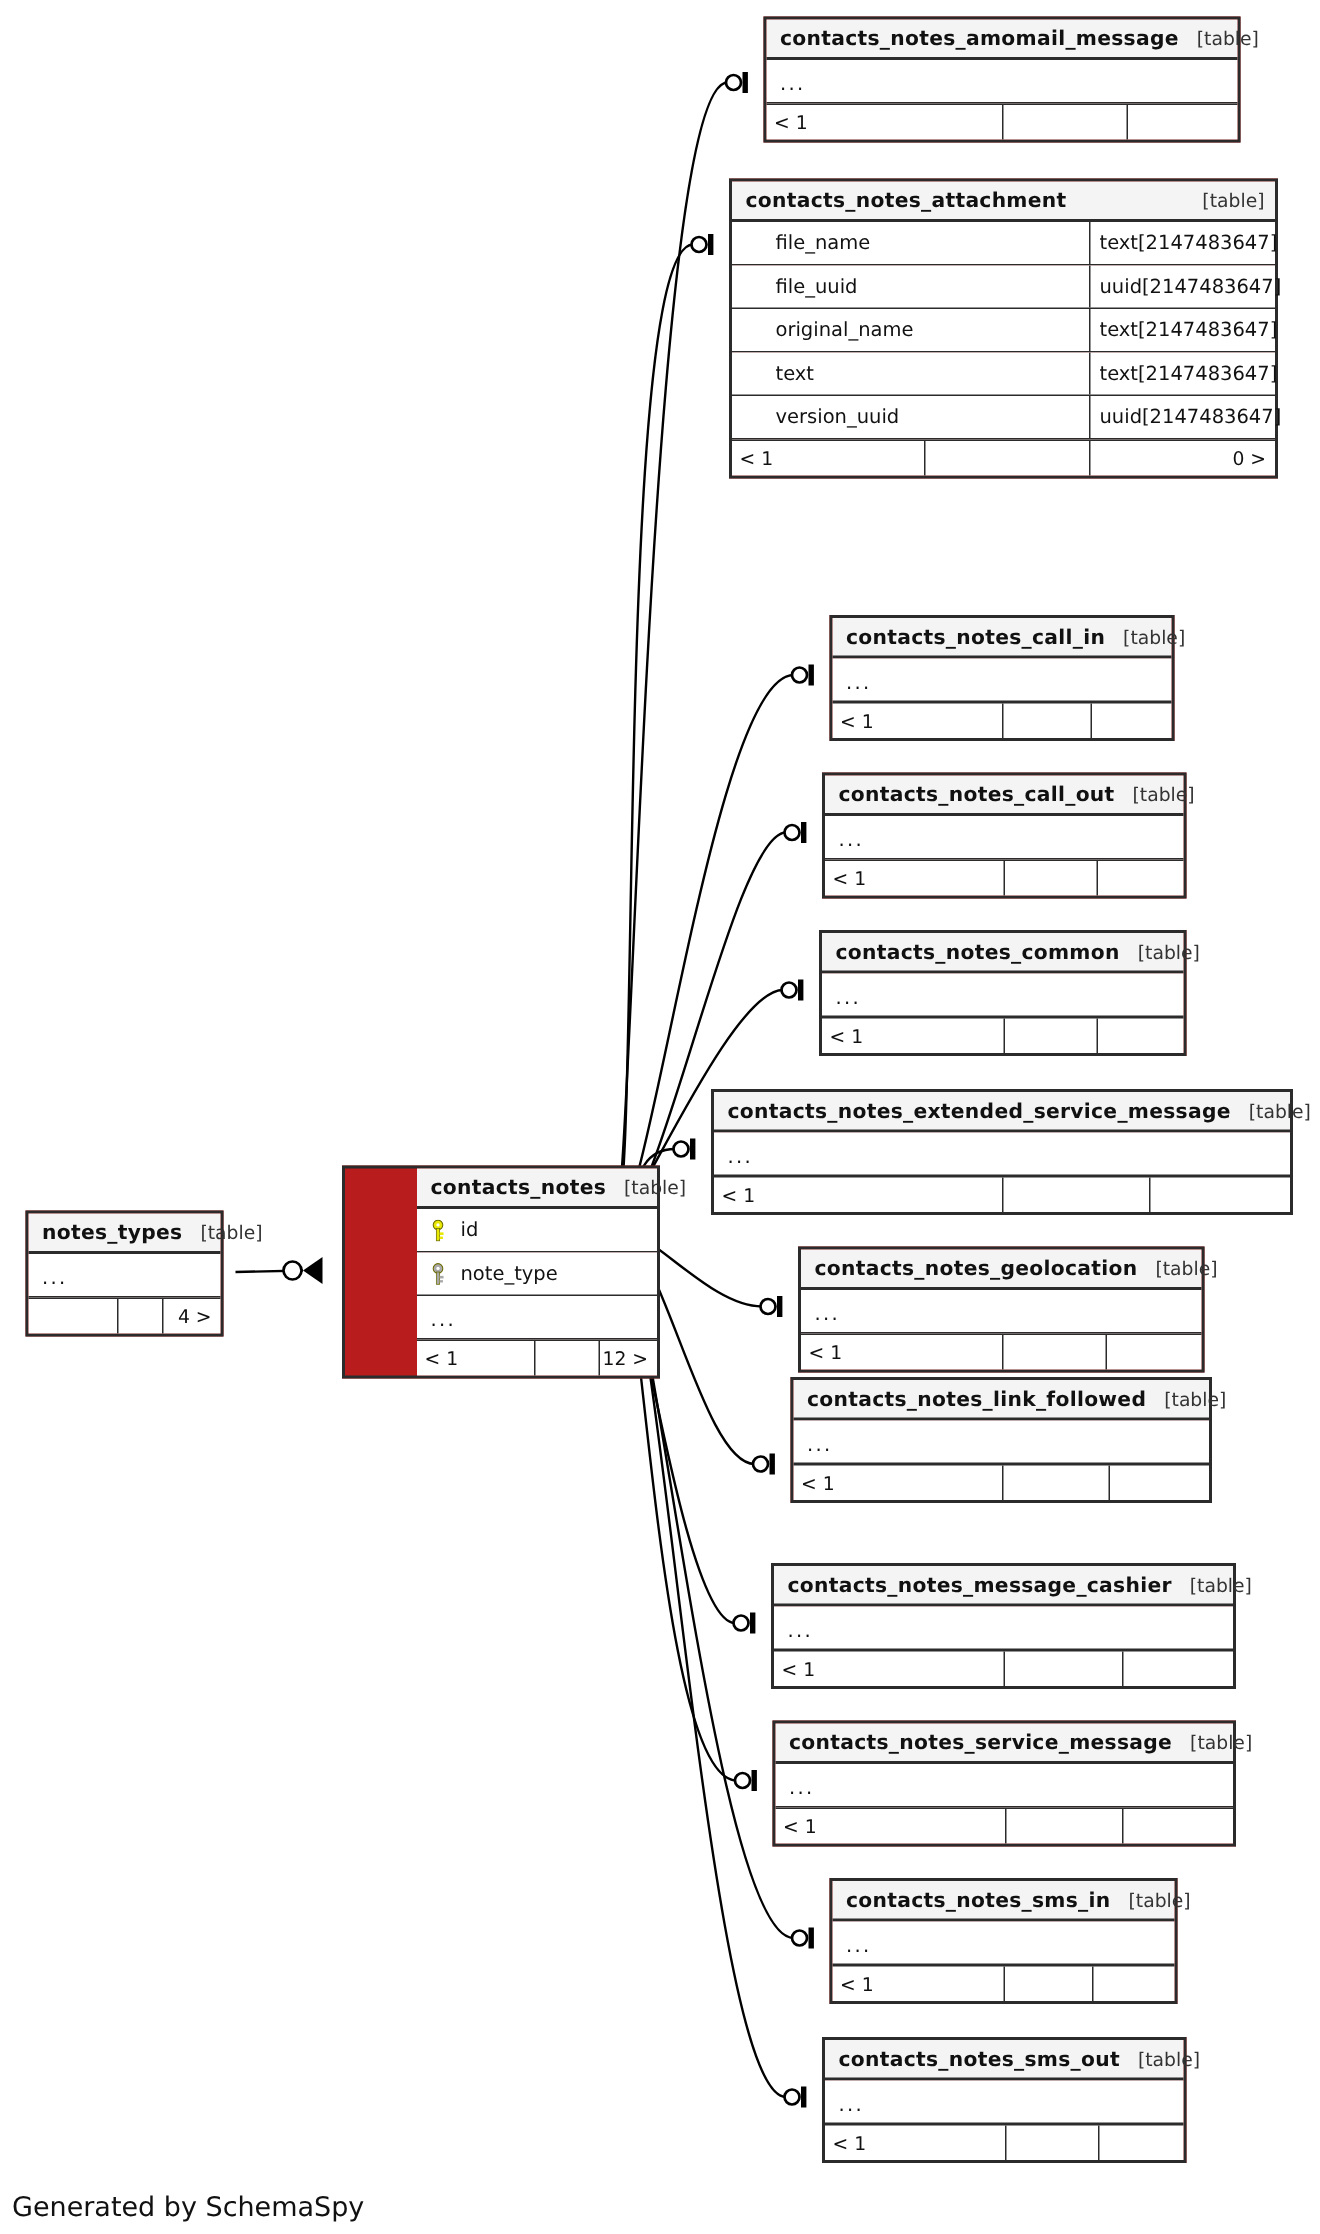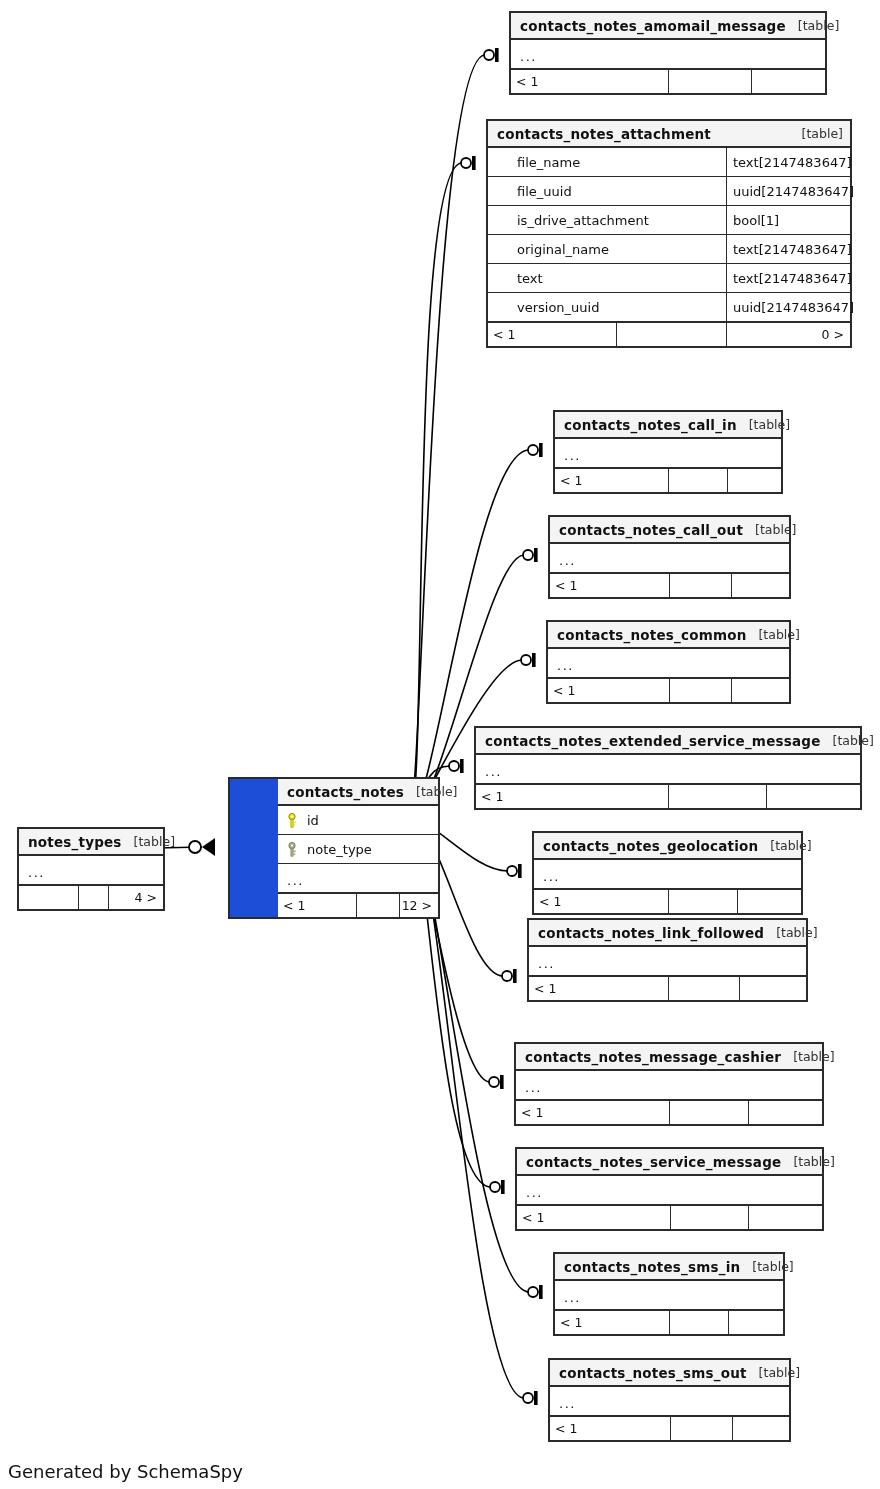--- a/index.html
+++ b/index.html
@@ -23,21 +23,21 @@
     width: 880px;
     height: 1489px;
     pointer-events: none;
   }
 
   
   .table-node {
     position: absolute;
     box-sizing: border-box;
     border: 2px solid #2b2b2b;
-    background: #1d4ed8;
+    background: #b91c1c;
     z-index: 5;
   }
   .tbl-header {
     display: flex;
     align-items: center;
     justify-content: space-between;
     box-sizing: border-box;
     height: 27px;
     padding: 0 7px 0 9px;
     background: #f4f4f4;
@@ -222,27 +222,20 @@
         <div class="tbl-row">
           <span class="col-name">
             <span class="key-spacer"></span>
             <span>file_uuid</span>
           </span>
           <span class="col-type" style="width:124px">uuid[2147483647]</span>
         </div>
         <div class="tbl-row">
           <span class="col-name">
             <span class="key-spacer"></span>
-            <span>is_drive_attachment</span>
-          </span>
-          <span class="col-type" style="width:124px">bool[1]</span>
-        </div>
-        <div class="tbl-row">
-          <span class="col-name">
-            <span class="key-spacer"></span>
             <span>original_name</span>
           </span>
           <span class="col-type" style="width:124px">text[2147483647]</span>
         </div>
         <div class="tbl-row">
           <span class="col-name">
             <span class="key-spacer"></span>
             <span>text</span>
           </span>
           <span class="col-type" style="width:124px">text[2147483647]</span>
@@ -337,21 +330,21 @@
             <span>note_type</span>
           </span>
         </div>
         <div class="tbl-ellipsis">...</div>
         <div class="tbl-footer">
           <span class="foot-cell foot-left" style="width:78px">&lt; 1</span>
           <span class="foot-cell foot-mid" style="width:43px"></span>
           <span class="foot-cell foot-right">12 &gt;</span>
         </div>
       </div>
-      <div class="table-node" style="left: 17px; top: 807px; width: 148px; margin-top: 20px;">
+      <div class="table-node" style="left: 17px; top: 807px; width: 132px;">
         <div class="tbl-header">
           <span class="tbl-name">notes_types</span>
           <span class="tbl-tag">[table]</span>
         </div>
         <div class="tbl-ellipsis">...</div>
         <div class="tbl-footer">
           <span class="foot-cell foot-left" style="width:59px"></span>
           <span class="foot-cell foot-mid" style="width:30px"></span>
           <span class="foot-cell foot-right">4 &gt;</span>
         </div>

